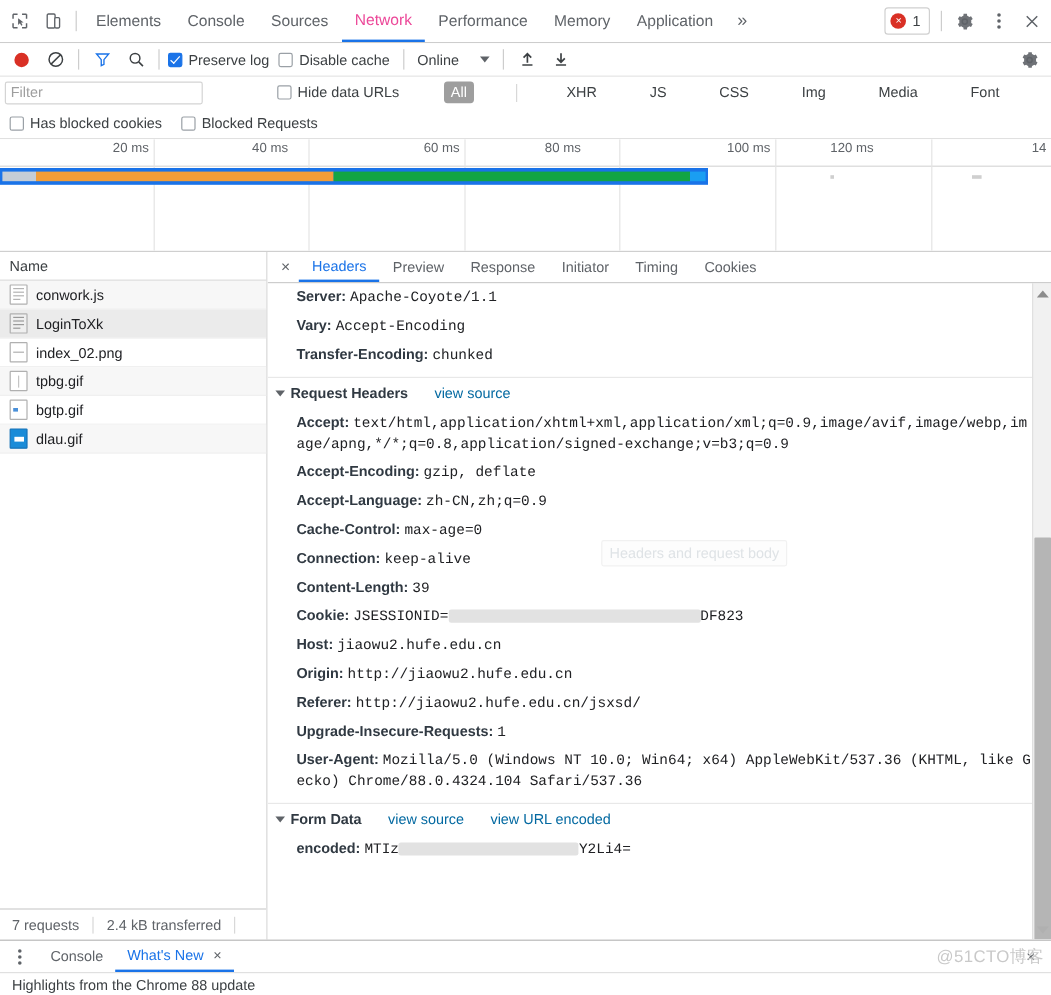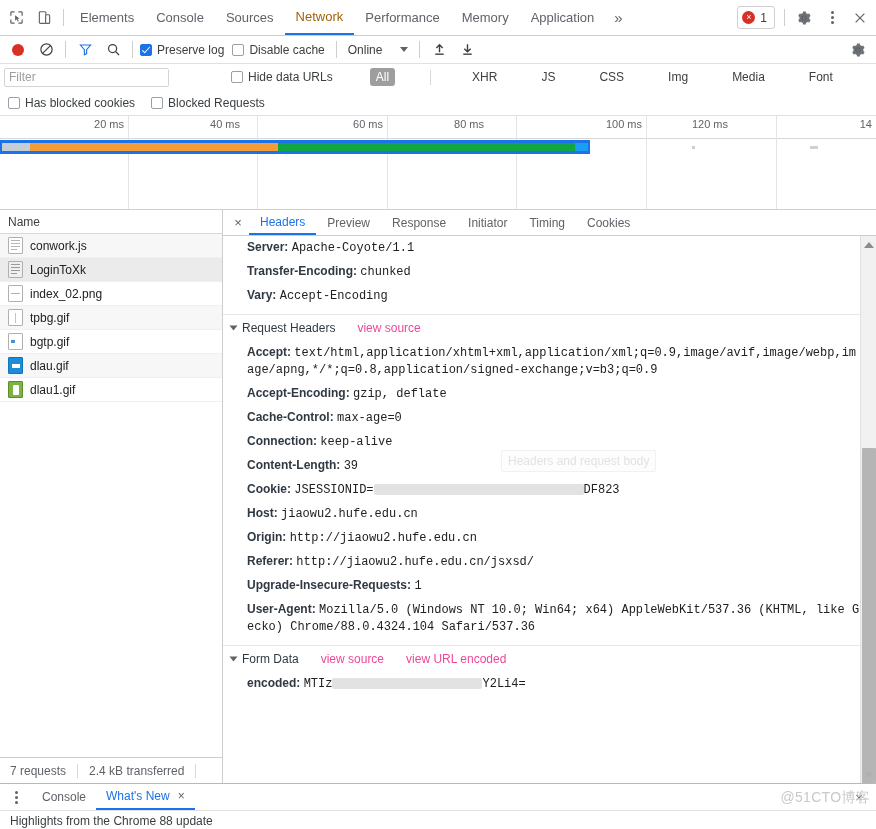--- a/index.html
+++ b/index.html
@@ -59,21 +59,21 @@
     display: flex;
     align-items: center;
     font-size: 13px;
     color: #5f6368;
     cursor: pointer;
     box-sizing: border-box;
     white-space: nowrap;
     flex: none;
   }
   .main-tab.selected {
-    color: #a16207;
+    color: #ec4899;
     border-bottom: 2px solid #1a73e8;
   }
   .tab-more {
     font-size: 15px;
     color: #5f6368;
     padding: 0 9px;
     cursor: pointer;
     flex: none;
   }
   .spacer { flex: 1 1 auto; }
@@ -453,23 +453,23 @@
   }
   .tri {
     width: 0; height: 0;
     border-left: 5px solid #5f6368;
     border-top: 4px solid transparent;
     border-bottom: 4px solid transparent;
     transform: rotate(90deg);
     margin-right: 6px;
     flex: none;
   }
-  .sect-title { font-weight: normal; color: #303942; }
+  .sect-title { font-weight: bold; color: #303942; }
   .sect-link {
-    color: #ec4899;
+    color: #0369a1;
     margin-left: 22px;
     cursor: pointer;
     font-size: 12px;
   }
   .redact {
     display: inline-block;
     vertical-align: middle;
     background: #e2e2e2;
     border-radius: 2px;
     height: 11px;
@@ -863,30 +863,20 @@
           <div class="rl-row striped">
             <span class="fileicon img-blue">
               <i class="l1"></i>
               <i class="l2"></i>
               <i class="l3"></i>
               <i class="l4"></i>
               <i class="bar"></i>
             </span>
             <span>dlau.gif</span>
           </div>
-          <div class="rl-row">
-            <span class="fileicon img-green">
-              <i class="l1"></i>
-              <i class="l2"></i>
-              <i class="l3"></i>
-              <i class="l4"></i>
-              <i class="bar"></i>
-            </span>
-            <span>dlau1.gif</span>
-          </div>
         </div>
       <div class="rl-footer">
         <span>7 requests</span>
         <span class="foot-sep"></span>
         <span>2.4 kB transferred</span>
         <span class="foot-sep"></span>
       </div>
     </div>
 
     <div class="detail">
@@ -896,30 +886,31 @@
         <div class="dt-tab">Preview</div>
         <div class="dt-tab">Response</div>
         <div class="dt-tab">Initiator</div>
         <div class="dt-tab">Timing</div>
         <div class="dt-tab">Cookies</div>
       </div>
 
       <div class="headers-scroll">
         <div id="headers-content">
             <div class="hdr-line"><span class="hdr-name">Server: </span><span class="hdr-val">Apache-Coyote/1.1</span></div>
+            <div class="hdr-line"><span class="hdr-name">Vary: </span><span class="hdr-val">Accept-Encoding</span></div>
             <div class="hdr-line"><span class="hdr-name">Transfer-Encoding: </span><span class="hdr-val">chunked</span></div>
-            <div class="hdr-line"><span class="hdr-name">Vary: </span><span class="hdr-val">Accept-Encoding</span></div>
             <div class="sect-div"></div>
             <div class="sect-head">
               <span class="tri"></span>
               <span class="sect-title">Request Headers</span>
               <span class="sect-link">view source</span>
             </div>
             <div class="hdr-line"><span class="hdr-name">Accept: </span><span class="hdr-val">text/html,application/xhtml+xml,application/xml;q=0.9,image/avif,image/webp,image/apng,*/*;q=0.8,application/signed-exchange;v=b3;q=0.9</span></div>
             <div class="hdr-line"><span class="hdr-name">Accept-Encoding: </span><span class="hdr-val">gzip, deflate</span></div>
+            <div class="hdr-line"><span class="hdr-name">Accept-Language: </span><span class="hdr-val">zh-CN,zh;q=0.9</span></div>
             <div class="hdr-line"><span class="hdr-name">Cache-Control: </span><span class="hdr-val">max-age=0</span></div>
             <div class="hdr-line"><span class="hdr-name">Connection: </span><span class="hdr-val">keep-alive</span></div>
             <div class="hdr-line"><span class="hdr-name">Content-Length: </span><span class="hdr-val">39</span></div>
             <div class="hdr-line"><span class="hdr-name">Cookie: </span><span class="hdr-val">JSESSIONID=</span><span class="redact" style="width: 210px;"></span><span class="hdr-val">DF823</span></div>
             <div class="hdr-line"><span class="hdr-name">Host: </span><span class="hdr-val">jiaowu2.hufe.edu.cn</span></div>
             <div class="hdr-line"><span class="hdr-name">Origin: </span><span class="hdr-val">http://jiaowu2.hufe.edu.cn</span></div>
             <div class="hdr-line"><span class="hdr-name">Referer: </span><span class="hdr-val">http://jiaowu2.hufe.edu.cn/jsxsd/</span></div>
             <div class="hdr-line"><span class="hdr-name">Upgrade-Insecure-Requests: </span><span class="hdr-val">1</span></div>
             <div class="hdr-line"><span class="hdr-name">User-Agent: </span><span class="hdr-val">Mozilla/5.0 (Windows NT 10.0; Win64; x64) AppleWebKit/537.36 (KHTML, like Gecko) Chrome/88.0.4324.104 Safari/537.36</span></div>
             <div class="sect-div"></div>

